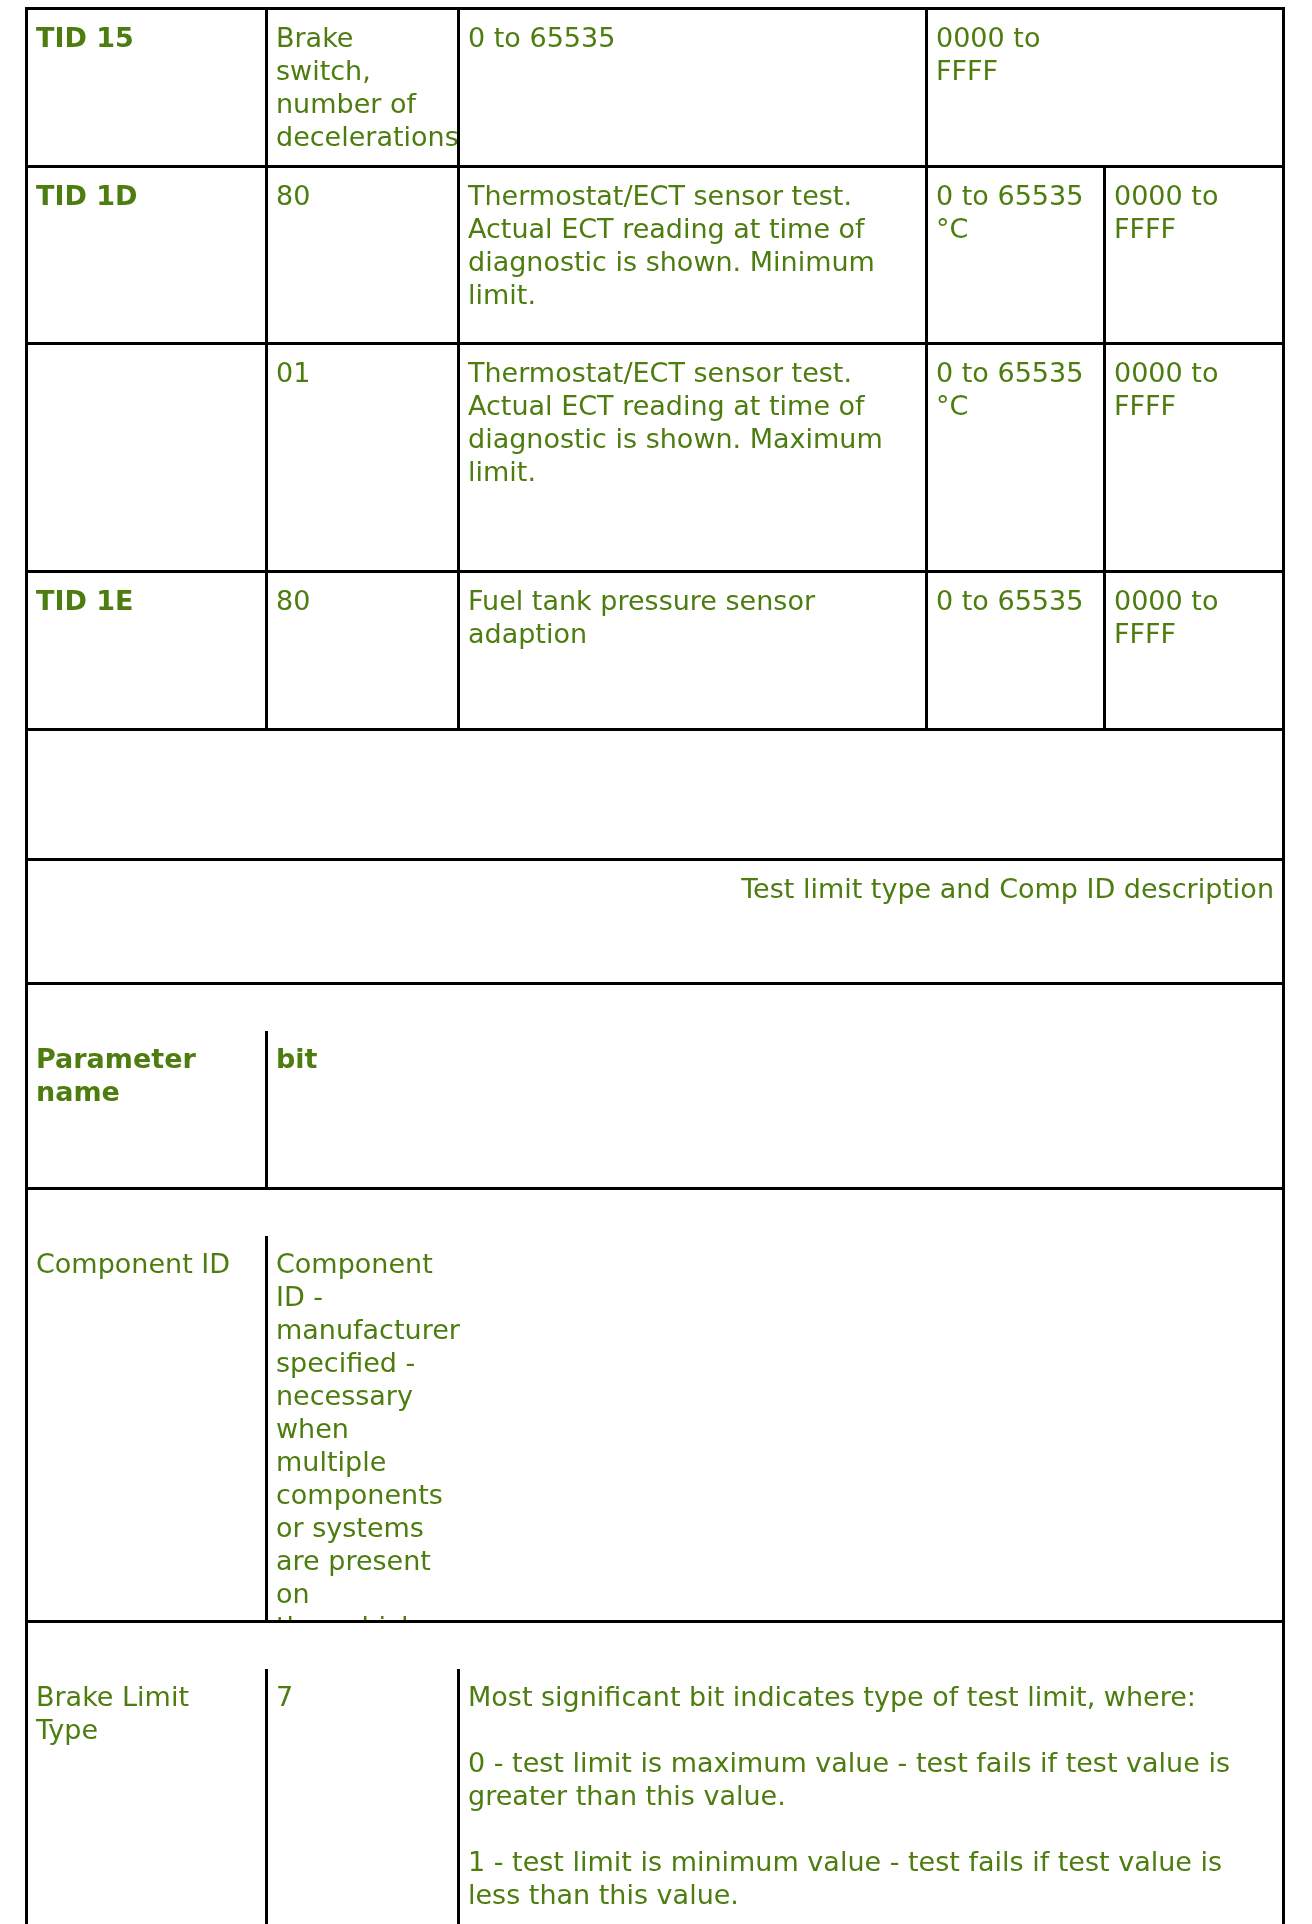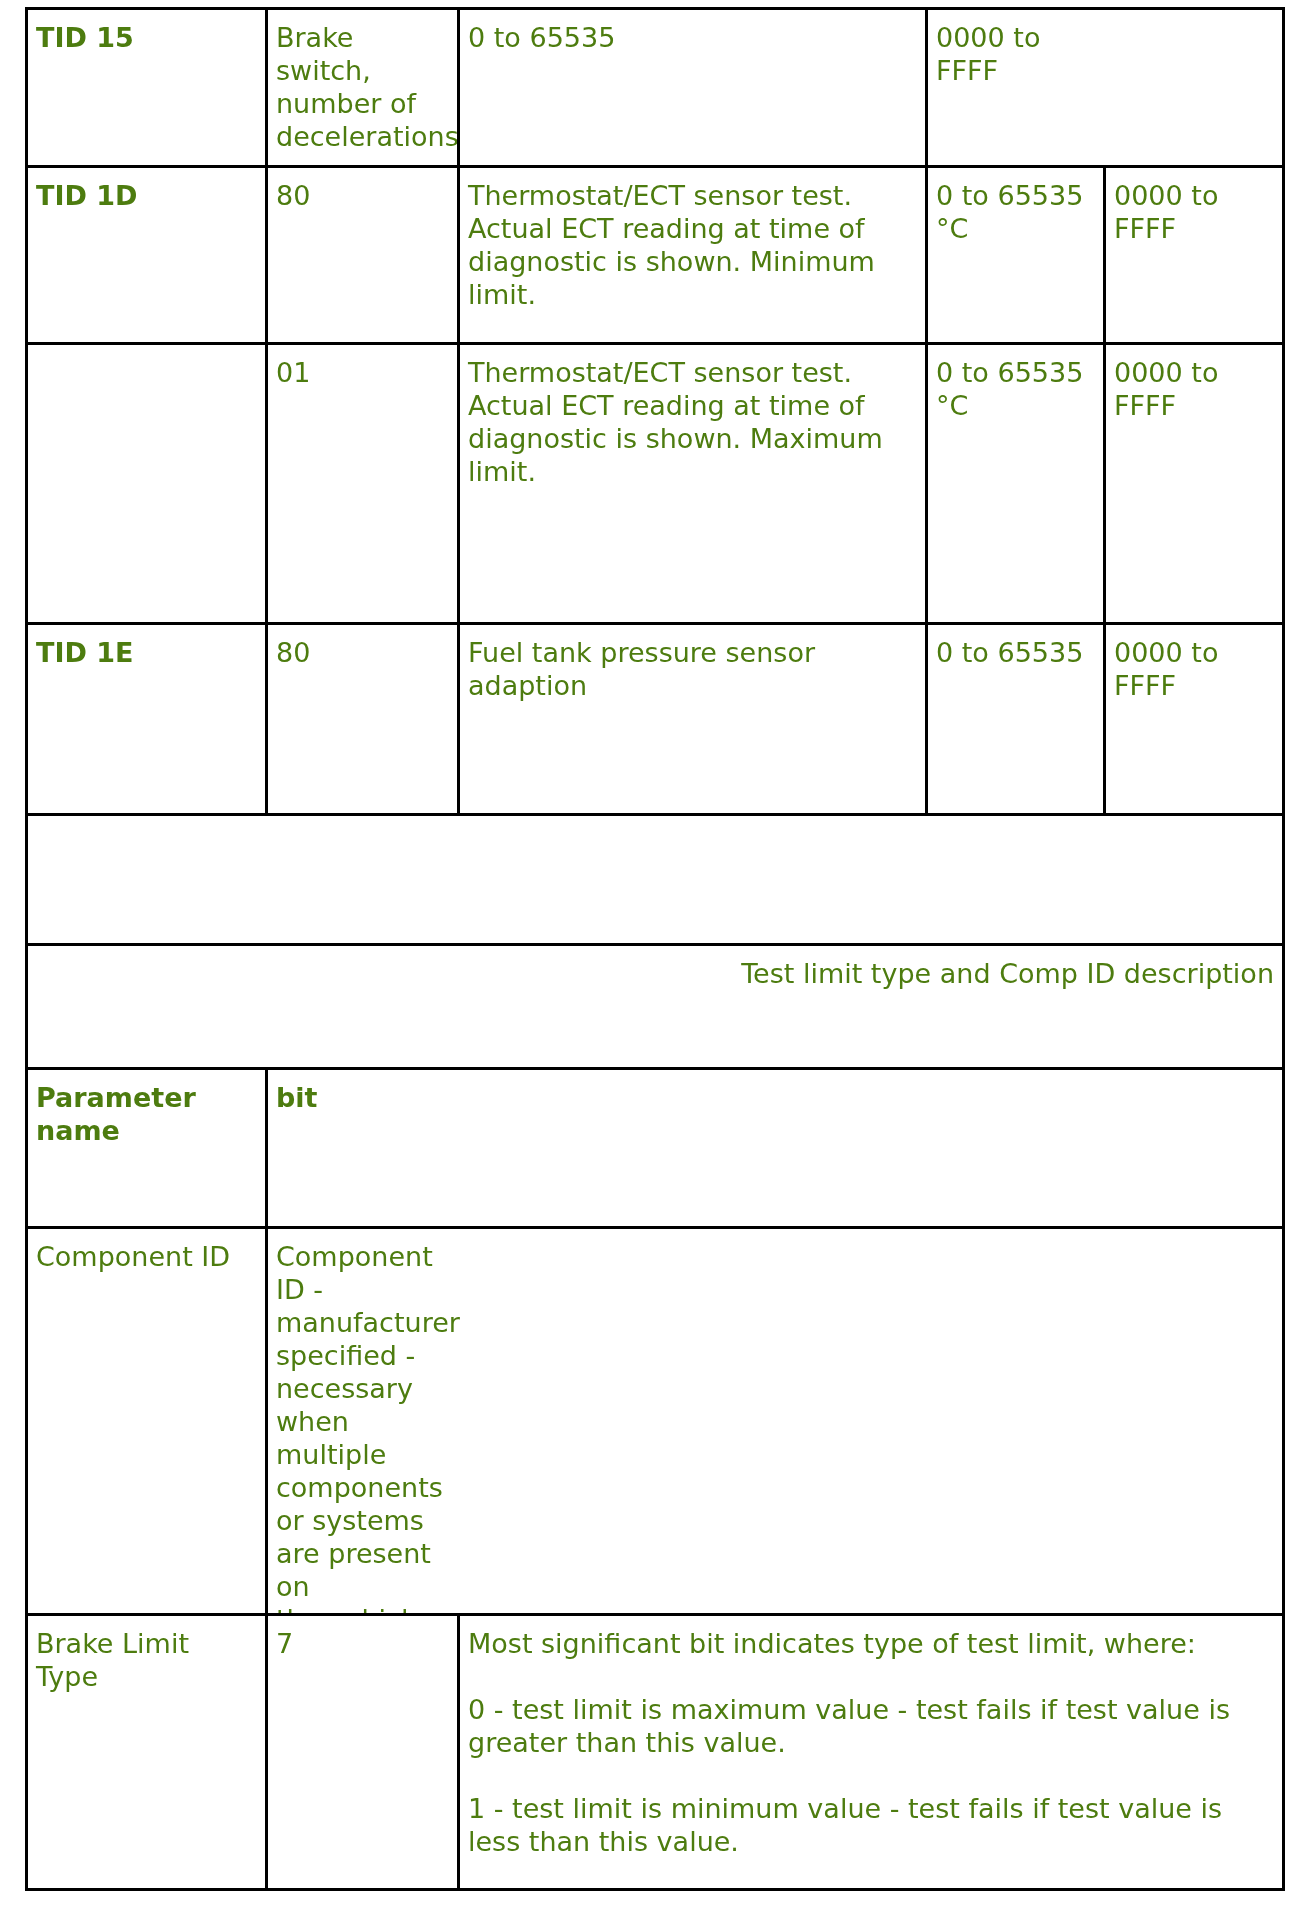--- a/index.html
+++ b/index.html
@@ -26,21 +26,21 @@
     box-sizing: border-box;
     border: 3px solid #000000;
     background: #ffffff;
   }
   .row {
     display: grid;
     box-sizing: border-box;
     border-bottom: 3px solid #000000;
   }
   .row.cols5 { grid-template-columns: 240px 192px 468px 178px 1fr; }
-  .row.cols3 { grid-template-columns: 240px 192px 1fr; }
+  .row.cols3 { grid-template-columns: 240px 192px 1fr; margin-top: 46px; }
   .row.cols1 { grid-template-columns: 1fr; text-align: right; }
   .row.last  { border-bottom: none; }
   .cell {
     box-sizing: border-box;
     border-right: 3px solid #000000;
     padding: 11px 8px 0 8px;
     white-space: pre-line;
     overflow: hidden;
   }
   .cell:last-child { border-right: none; }
@@ -67,34 +67,34 @@
       <div class="cell">Thermostat/ECT sensor test.
 Actual ECT reading at time of
 diagnostic is shown. Minimum
 limit.</div>
       <div class="cell">0 to 65535
 °C</div>
       <div class="cell">0000 to
 FFFF</div>
     </div>
 
-    <div class="row cols5" style="height:280px">
+    <div class="row cols5" style="height:228px">
       <div class="cell bold"></div>
       <div class="cell">01</div>
       <div class="cell">Thermostat/ECT sensor test.
 Actual ECT reading at time of
 diagnostic is shown. Maximum
 limit.</div>
       <div class="cell">0 to 65535
 °C</div>
       <div class="cell">0000 to
 FFFF</div>
     </div>
 
-    <div class="row cols5" style="height:191px">
+    <div class="row cols5" style="height:158px">
       <div class="cell bold">TID 1E</div>
       <div class="cell">80</div>
       <div class="cell">Fuel tank pressure sensor
 adaption</div>
       <div class="cell">0 to 65535</div>
       <div class="cell">0000 to
 FFFF</div>
     </div>
 
     <div class="row cols1" style="height:130px">

